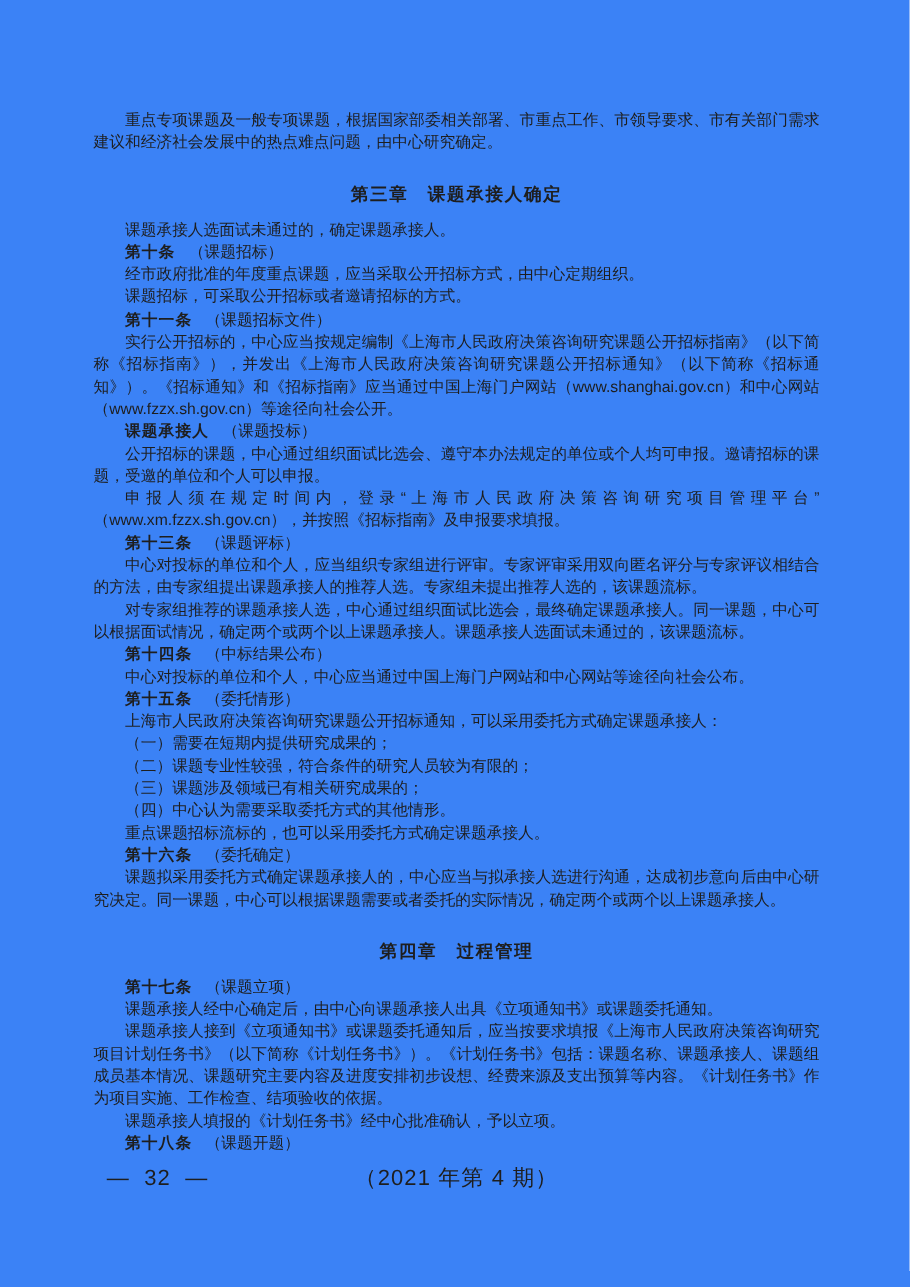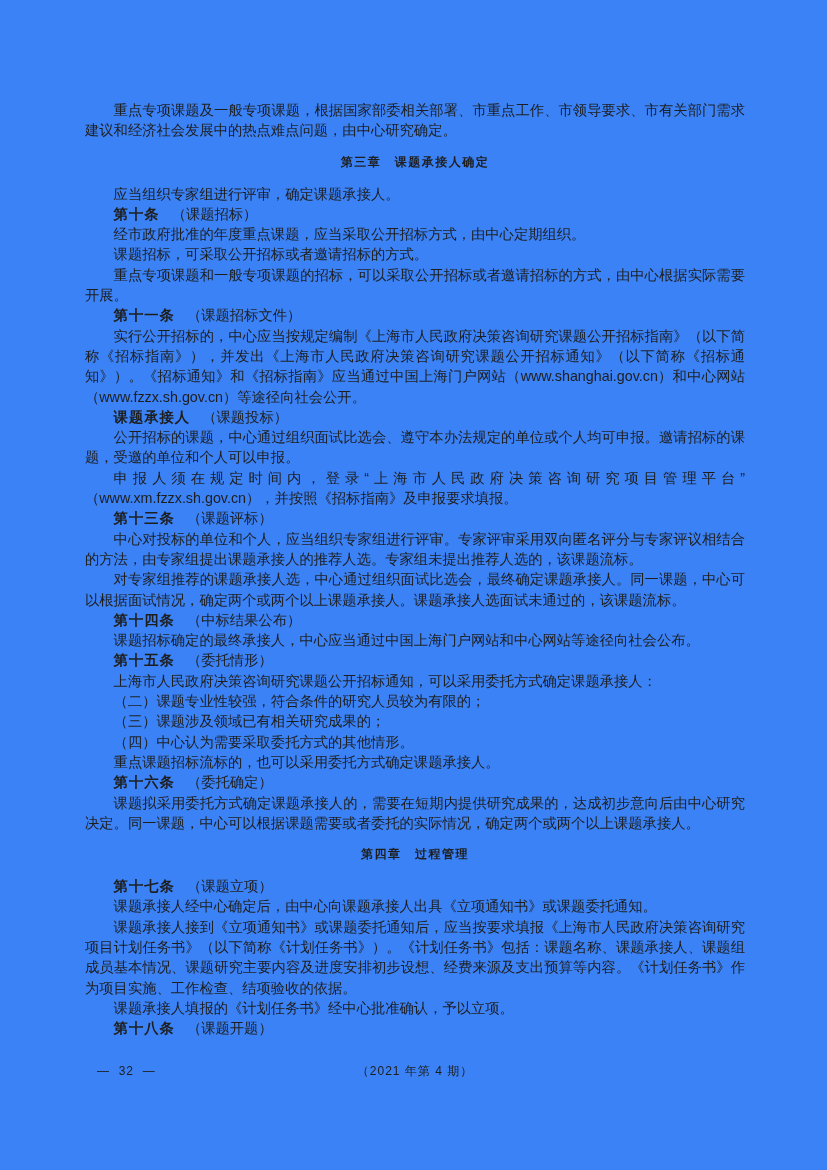--- a/index.html
+++ b/index.html
@@ -33,35 +33,35 @@
   .content p.article {
     margin: 0;
     text-indent: 2em;
   }
   .content p.article .article-label {
     font-weight: bold;
     margin-right: 0.85em;
     letter-spacing: 1px;
   }
   .content h2.chapter {
-    margin: 8px 0 9px 0;
-    font-size: 12px;
+    margin: 24px 0 9px 0;
+    font-size: 16px;
     line-height: 26px;
     font-weight: bold;
     text-align: center;
     text-indent: 0;
     letter-spacing: 1.5px;
   }
   .footer {
     position: absolute;
     left: 85px;
     top: 1059px;
     width: 660px;
     height: 24px;
-    font-size: 12px;
+    font-size: 20px;
     line-height: 24px;
   }
   .footer .page-number {
     position: absolute;
     left: 12px;
     letter-spacing: 1px;
     white-space: pre;
   }
   .footer .issue-number {
     position: absolute;
@@ -72,43 +72,43 @@
   }
 </style>
 </head>
 <body>
 
 <div class="page">
 
   <div class="content" id="doc-content">
       <p class="body">重点专项课题及一般专项课题，根据国家部委相关部署、市重点工作、市领导要求、市有关部门需求建议和经济社会发展中的热点难点问题，由中心研究确定。</p>
       <h2 class="chapter">第三章　课题承接人确定</h2>
-      <p class="body">应当组织专家组进行评审，确定课题承接人。</p>
+      <p class="body">课题承接人选面试未通过的，确定课题承接人。</p>
       <p class="article"><span class="article-label">第十条</span><span class="article-title">（课题招标）</span></p>
       <p class="body">经市政府批准的年度重点课题，应当采取公开招标方式，由中心定期组织。</p>
       <p class="body">课题招标，可采取公开招标或者邀请招标的方式。</p>
-      <p class="body">重点专项课题和一般专项课题的招标，可以采取公开招标或者邀请招标的方式，由中心根据实际需要开展。</p>
       <p class="article"><span class="article-label">第十一条</span><span class="article-title">（课题招标文件）</span></p>
       <p class="body">实行公开招标的，中心应当按规定编制《上海市人民政府决策咨询研究课题公开招标指南》（以下简称《招标指南》），并发出《上海市人民政府决策咨询研究课题公开招标通知》（以下简称《招标通知》）。《招标通知》和《招标指南》应当通过中国上海门户网站（www.shanghai.gov.cn）和中心网站（www.fzzx.sh.gov.cn）等途径向社会公开。</p>
       <p class="article"><span class="article-label">课题承接人</span><span class="article-title">（课题投标）</span></p>
       <p class="body">公开招标的课题，中心通过组织面试比选会、遵守本办法规定的单位或个人均可申报。邀请招标的课题，受邀的单位和个人可以申报。</p>
       <p class="body">申报人须在规定时间内，登录“上海市人民政府决策咨询研究项目管理平台”（www.xm.fzzx.sh.gov.cn），并按照《招标指南》及申报要求填报。</p>
       <p class="article"><span class="article-label">第十三条</span><span class="article-title">（课题评标）</span></p>
       <p class="body">中心对投标的单位和个人，应当组织专家组进行评审。专家评审采用双向匿名评分与专家评议相结合的方法，由专家组提出课题承接人的推荐人选。专家组未提出推荐人选的，该课题流标。</p>
       <p class="body">对专家组推荐的课题承接人选，中心通过组织面试比选会，最终确定课题承接人。同一课题，中心可以根据面试情况，确定两个或两个以上课题承接人。课题承接人选面试未通过的，该课题流标。</p>
       <p class="article"><span class="article-label">第十四条</span><span class="article-title">（中标结果公布）</span></p>
-      <p class="body">课题招标确定的最终承接人，中心应当通过中国上海门户网站和中心网站等途径向社会公布。</p>
+      <p class="body">中心对投标的单位和个人，中心应当通过中国上海门户网站和中心网站等途径向社会公布。</p>
       <p class="article"><span class="article-label">第十五条</span><span class="article-title">（委托情形）</span></p>
       <p class="body">上海市人民政府决策咨询研究课题公开招标通知，可以采用委托方式确定课题承接人：</p>
+      <p class="body">（一）需要在短期内提供研究成果的；</p>
       <p class="body">（二）课题专业性较强，符合条件的研究人员较为有限的；</p>
       <p class="body">（三）课题涉及领域已有相关研究成果的；</p>
       <p class="body">（四）中心认为需要采取委托方式的其他情形。</p>
       <p class="body">重点课题招标流标的，也可以采用委托方式确定课题承接人。</p>
       <p class="article"><span class="article-label">第十六条</span><span class="article-title">（委托确定）</span></p>
-      <p class="body">课题拟采用委托方式确定课题承接人的，需要在短期内提供研究成果的，达成初步意向后由中心研究决定。同一课题，中心可以根据课题需要或者委托的实际情况，确定两个或两个以上课题承接人。</p>
+      <p class="body">课题拟采用委托方式确定课题承接人的，中心应当与拟承接人选进行沟通，达成初步意向后由中心研究决定。同一课题，中心可以根据课题需要或者委托的实际情况，确定两个或两个以上课题承接人。</p>
       <h2 class="chapter">第四章　过程管理</h2>
       <p class="article"><span class="article-label">第十七条</span><span class="article-title">（课题立项）</span></p>
       <p class="body">课题承接人经中心确定后，由中心向课题承接人出具《立项通知书》或课题委托通知。</p>
       <p class="body">课题承接人接到《立项通知书》或课题委托通知后，应当按要求填报《上海市人民政府决策咨询研究项目计划任务书》（以下简称《计划任务书》）。《计划任务书》包括：课题名称、课题承接人、课题组成员基本情况、课题研究主要内容及进度安排初步设想、经费来源及支出预算等内容。《计划任务书》作为项目实施、工作检查、结项验收的依据。</p>
       <p class="body">课题承接人填报的《计划任务书》经中心批准确认，予以立项。</p>
       <p class="article"><span class="article-label">第十八条</span><span class="article-title">（课题开题）</span></p>
     </div>
 
   <div class="footer">
     <span class="page-number">—  32  —</span>

